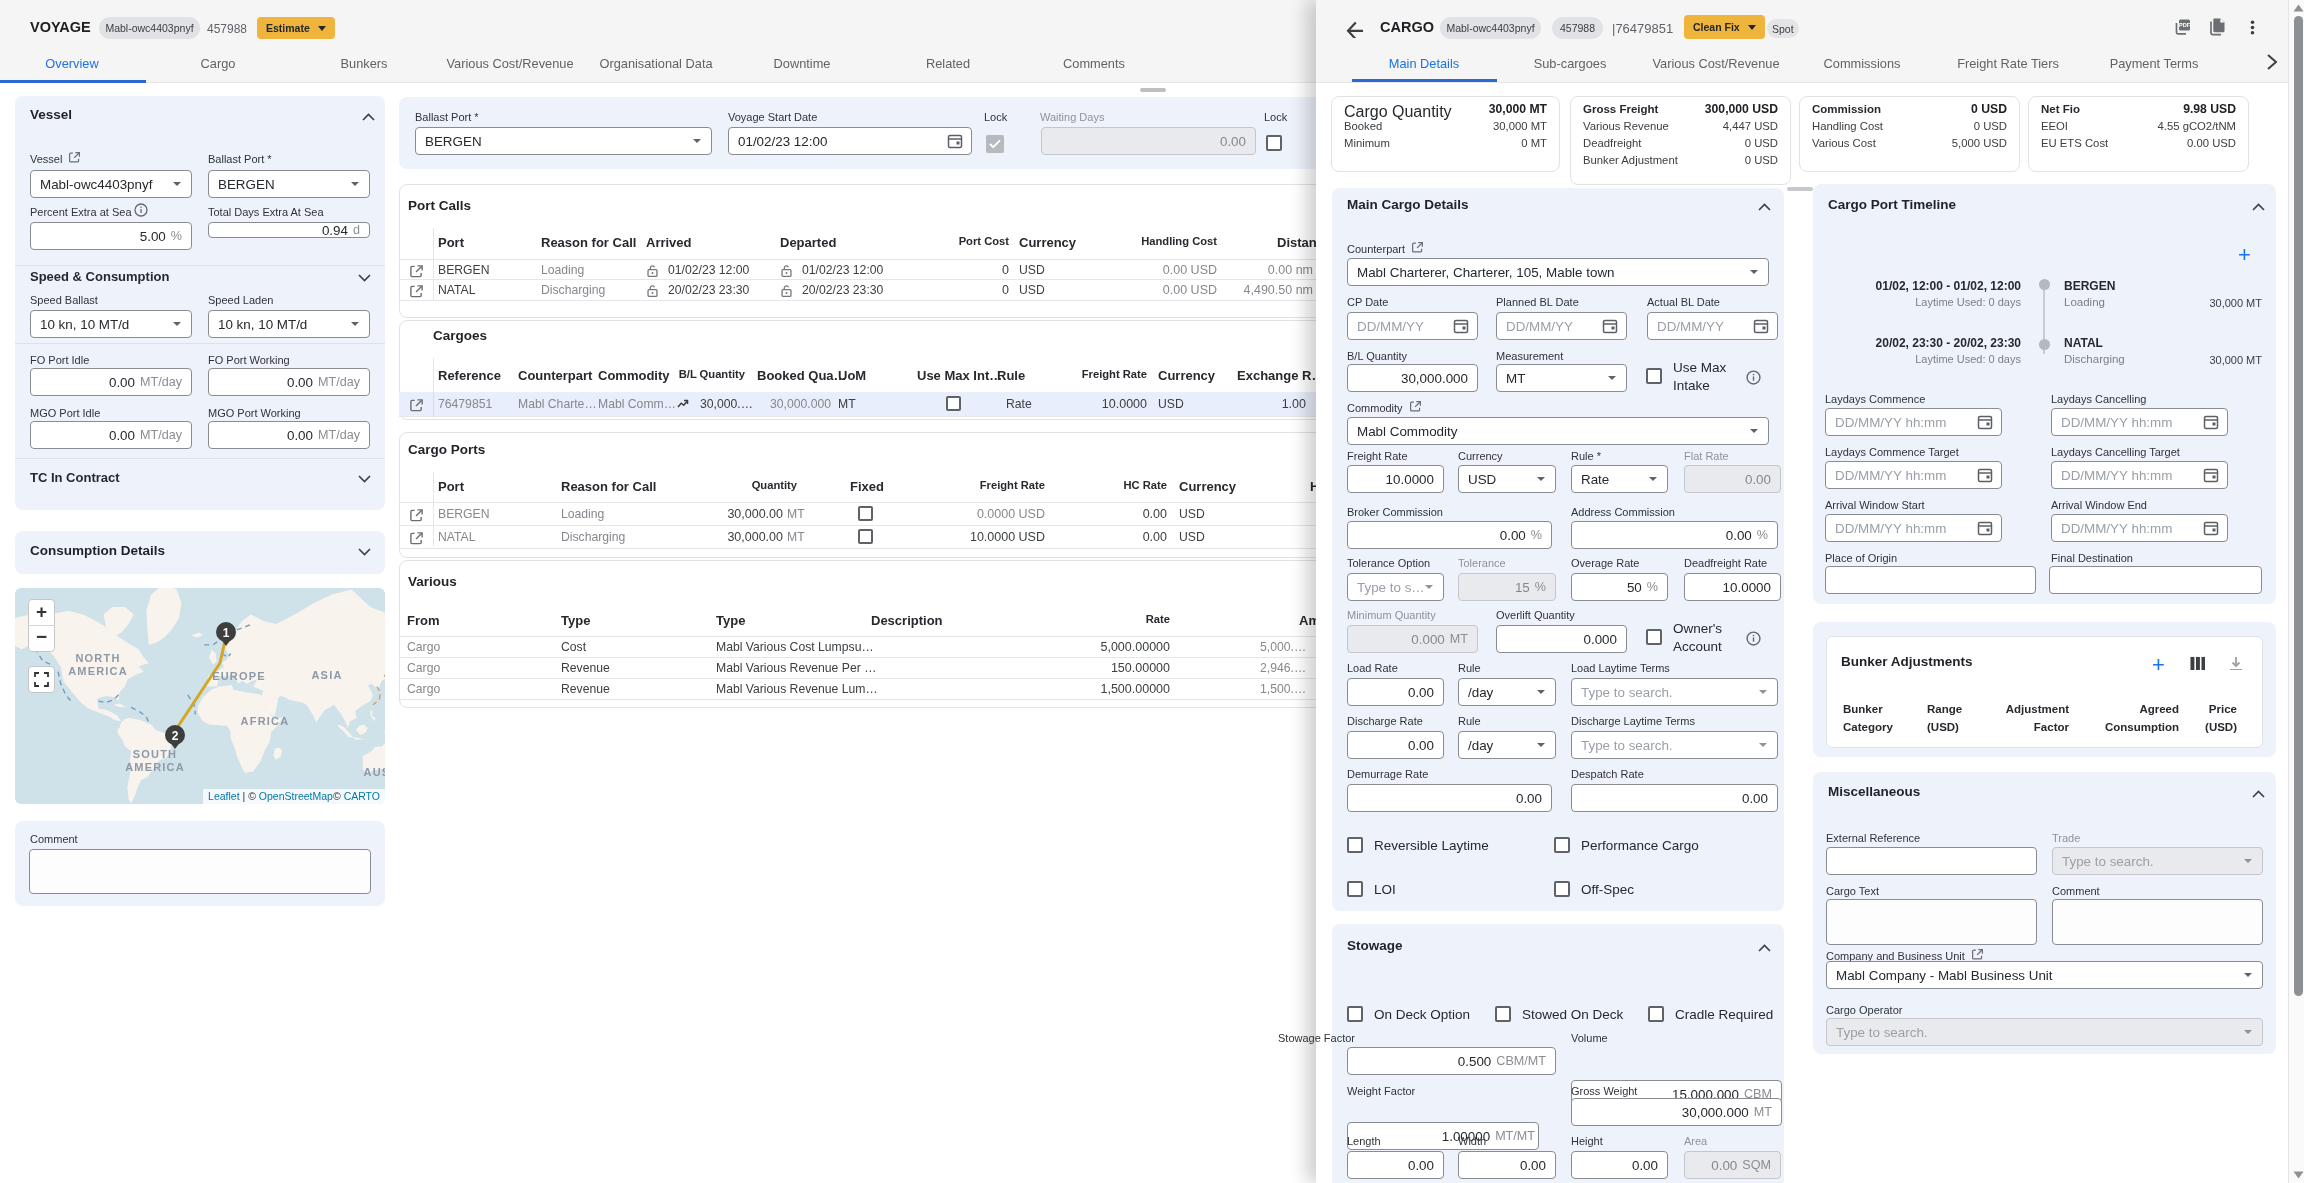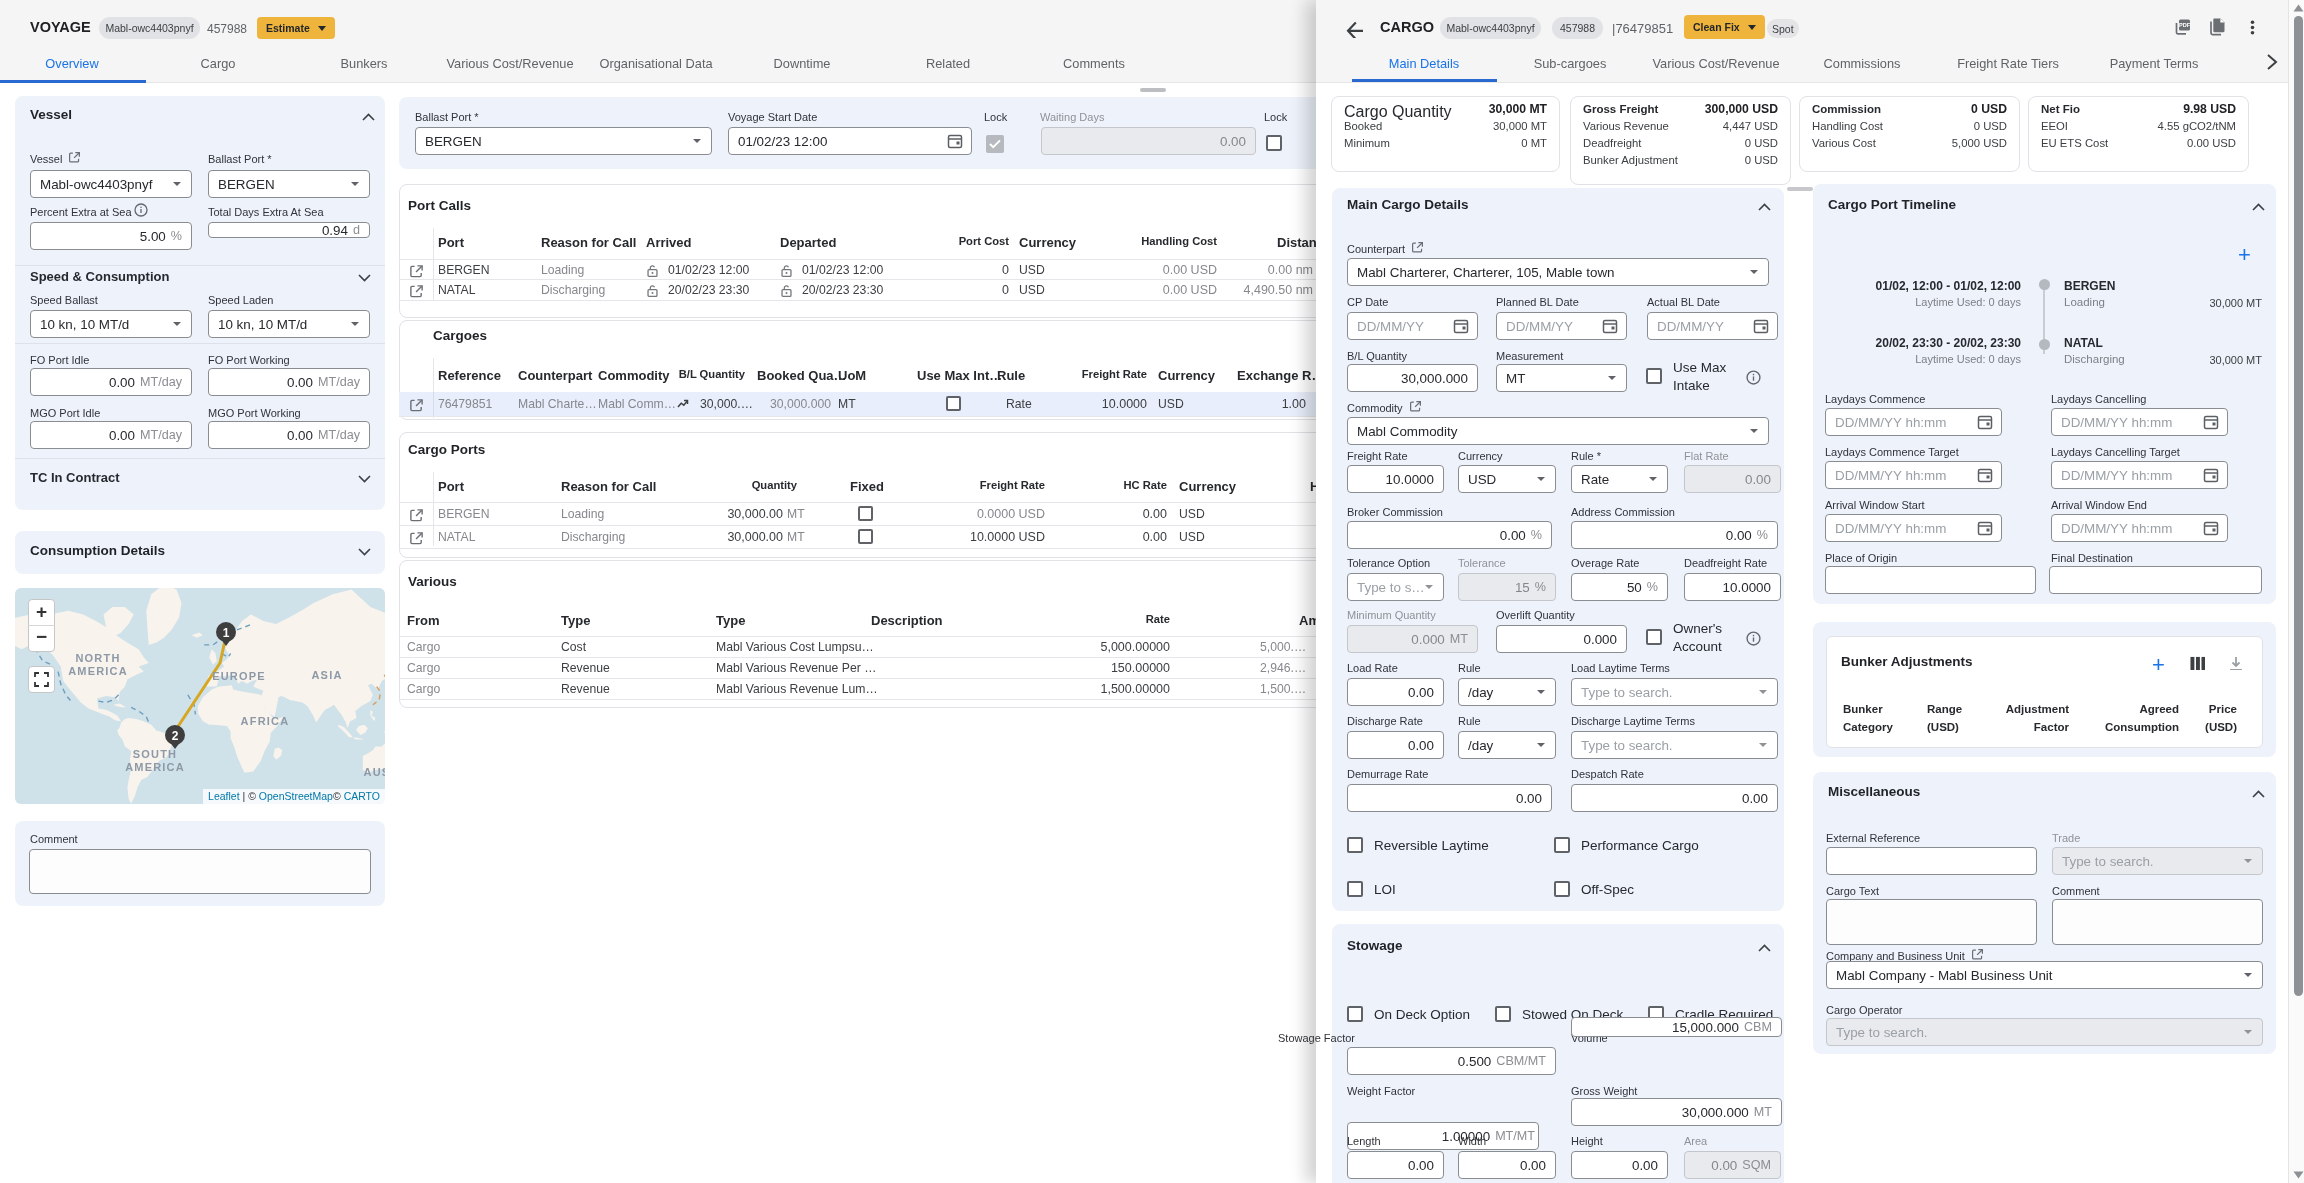--- a/index.html
+++ b/index.html
@@ -629,21 +629,21 @@
 <div class="cb" style="left:1495px;top:1006px"></div>
 <div class="cbtxt" style="left:1522px;top:1007px">Stowed On Deck</div>
 <div class="cb" style="left:1648px;top:1006px"></div>
 <div class="cbtxt" style="left:1675px;top:1007px">Cradle Required</div>
 <div class="lbl" style="left:1278px;top:1032px;font-size:11px;">Stowage Factor</div>
 <div class="lbl" style="left:1571px;top:1032px;font-size:11px;">Volume</div>
 <div class="inp r" style="left:1347px;top:1047px;width:209px;height:28px;padding-right:9px">
     <span class="" style="font-size:13.4px">0.500</span>
     <span class="sfx">CBM/MT</span>
   </div>
-<div class="inp r" style="left:1571px;top:1017px;width:211px;height:20px;padding-right:9px">
+<div class="inp r" style="left:1571px;top:1080px;width:211px;height:28px;padding-right:9px">
     <span class="" style="font-size:13.4px">15,000.000</span>
     <span class="sfx">CBM</span>
   </div>
 <div class="lbl" style="left:1347px;top:1085px;font-size:11px;">Weight Factor</div>
 <div class="lbl" style="left:1571px;top:1085px;font-size:11px;">Gross Weight</div>
 <div class="inp r" style="left:1347px;top:1122px;width:192px;height:28px;padding-right:3px">
     <span class="" style="font-size:13.4px">1.00000</span>
     <span class="sfx">MT/MT</span>
   </div>
 <div class="inp r" style="left:1571px;top:1098px;width:211px;height:28px;padding-right:9px">

